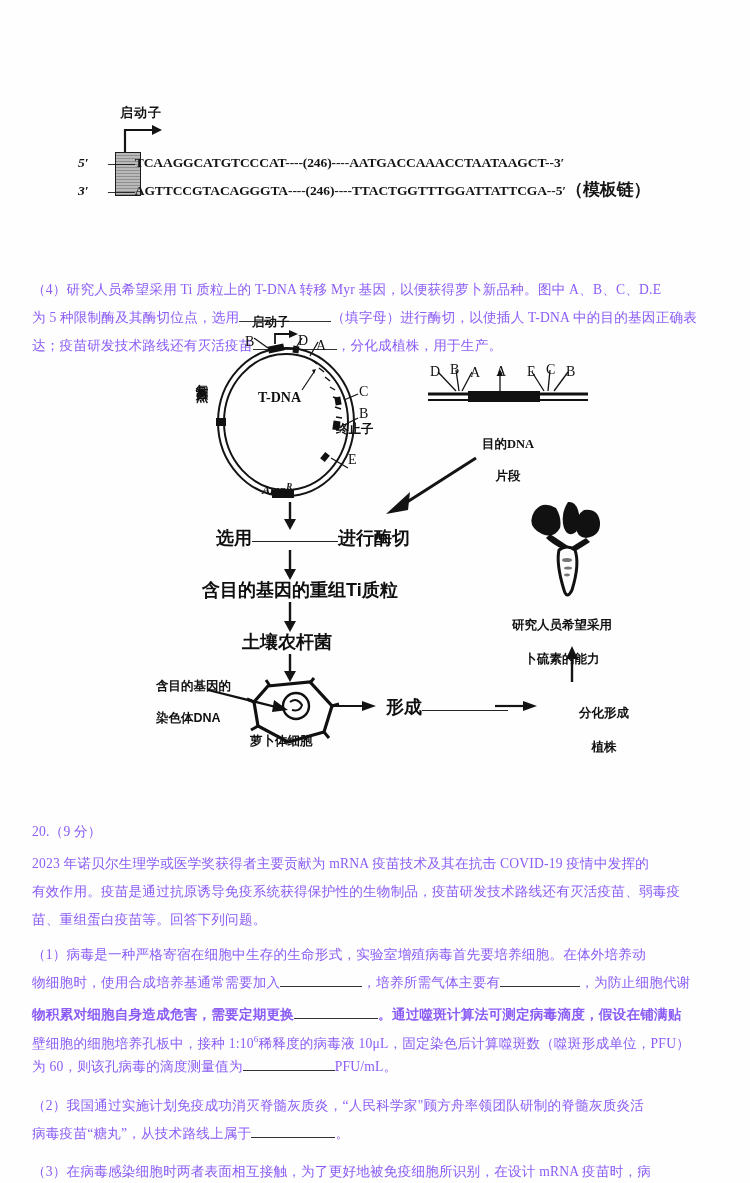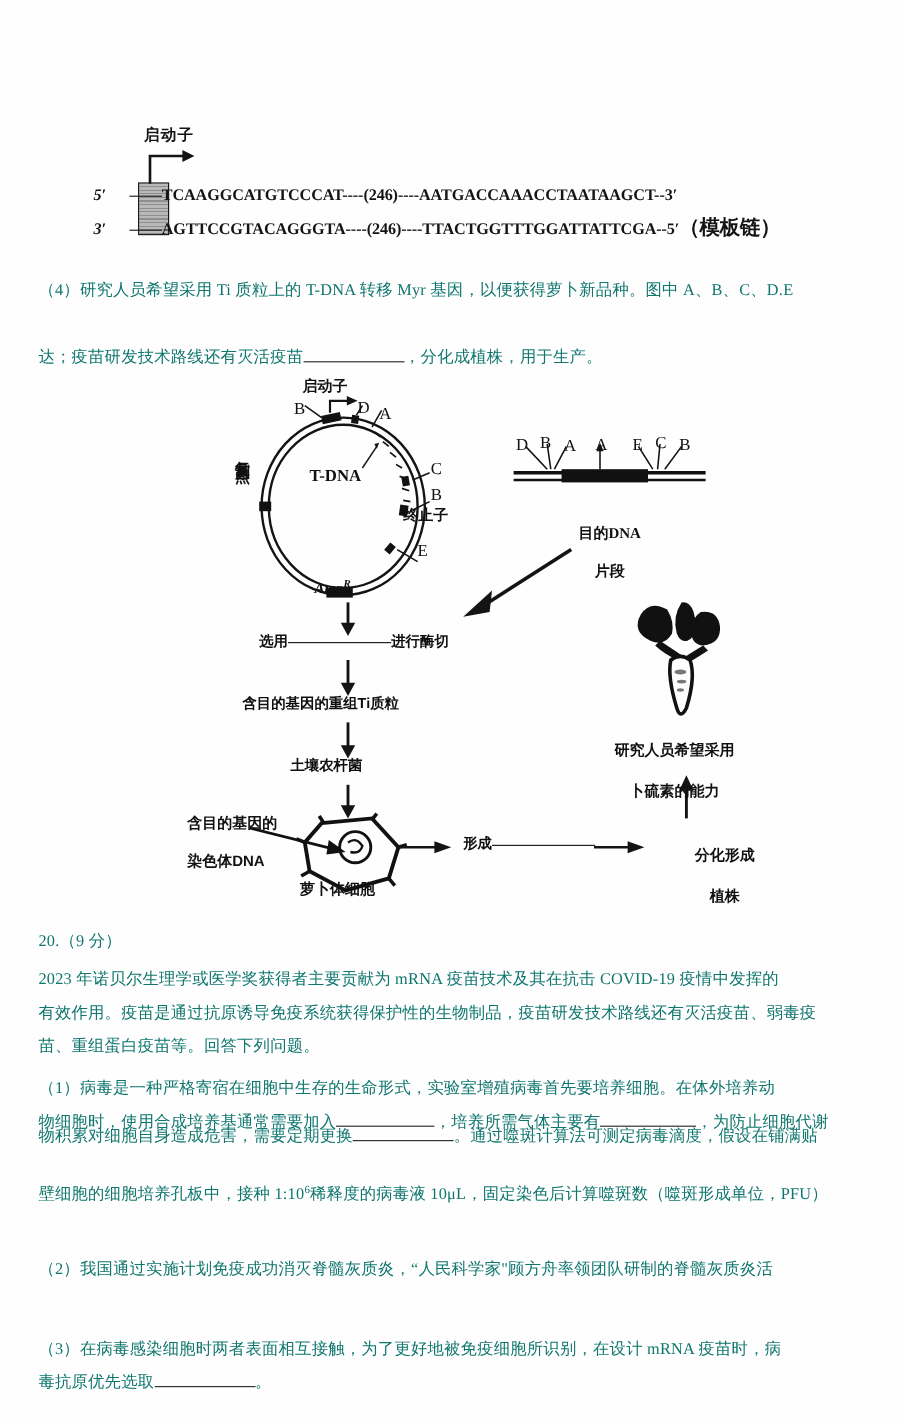--- a/index.html
+++ b/index.html
@@ -21,21 +21,22 @@
     background: #fefefe;
   }
 
   
   .para {
     position: absolute;
     font-size: 13.6px;
     line-height: 28px;
     letter-spacing: 0.2px;
     text-align: justify;
-    color: #0f766e;
+    color: #8b5cf6;
+    margin-top: 48px;
   }
   .blank-line {
     display: inline-block;
     border-bottom: 1px solid #333;
     vertical-align: baseline;
   }
   .sup { font-size: 9px; vertical-align: super; }
 
   
   #dna-figure {
@@ -115,21 +116,21 @@
   .vert {
     writing-mode: vertical-rl;
     text-orientation: upright;
     letter-spacing: 2px;
   }
 
   svg { overflow: visible; }
 
   .flow-text {
     position: absolute;
-    font-size: 12px;
+    font-size: 18px;
     font-weight: 700;
     font-family: "Liberation Sans", sans-serif;
     white-space: nowrap;
     color: #0f0f0f;
     text-align: center;
   }
   .flow-blank {
     display: inline-block;
     border-bottom: 1.3px solid #222;
     vertical-align: 2px;
@@ -155,20 +156,23 @@
       <span class="pre">5′</span><span>——</span><span>TCAAGGCATGTCCCAT</span><span>----</span><span>(246)</span><span>----</span><span>AATGACCAAACCTAATAAGCT</span><span>--</span><span>3′</span>
     </div>
 
     <div class="dna-strand" id="dna-strand-bottom">
       <span class="pre">3′</span><span>——</span><span>AGTTCCGTACAGGGTA</span><span>----</span><span>(246)</span><span>----</span><span>TTACTGGTTTGGATTATTCGA</span><span>--</span><span>5′</span><span id="dna-template-note">（模板链）</span>
     </div>
   </div>
 
   <div class="para" style="left:32px; top:228px; width:690px;">
     <span>（4）研究人员希望采用 Ti 质粒上的 T-DNA 转移 Myr 基因，以便获得萝卜新品种。图中 A、B、C、D.E</span>
+  </div>
+  <div class="para" style="left:32px; top:256px; width:690px;">
+    <span>为 5 种限制酶及其酶切位点，选用</span><span class="blank-line" style="width:92px;"></span><span>（填字母）进行酶切，以使插人 T-DNA 中的目的基因正确表</span>
   </div>
   <div class="para" style="left:32px; top:284px; width:690px;">
     <span>达；疫苗研发技术路线还有灭活疫苗</span><span class="blank-line" style="width:84px;"></span><span>，分化成植株，用于生产。</span>
   </div>
 
   <div id="figure2">
 
     <div class="fig-label serif" style="left:252px; top:3px;">启动子</div>
 
     <svg style="position:absolute; left:176px; top:18px;" width="220" height="180" viewBox="0 0 220 180">
@@ -365,27 +369,33 @@
   <div class="para" style="left:32px; top:770px;">20.（9 分）</div>
 
   <div class="para" style="left:32px; top:802px; width:692px;">2023 年诺贝尔生理学或医学奖获得者主要贡献为 mRNA 疫苗技术及其在抗击 COVID-19 疫情中发挥的</div>
   <div class="para" style="left:32px; top:858px; width:692px;">苗、重组蛋白疫苗等。回答下列问题。</div>
   <div class="para" style="left:32px; top:830px; width:692px;">有效作用。疫苗是通过抗原诱导免疫系统获得保护性的生物制品，疫苗研发技术路线还有灭活疫苗、弱毒疫</div>
 
   <div class="para" style="left:32px; top:893px; width:692px;">（1）病毒是一种严格寄宿在细胞中生存的生命形式，实验室增殖病毒首先要培养细胞。在体外培养动</div>
   <div class="para" style="left:32px; top:921px; width:692px;">
     <span>物细胞时，使用合成培养基通常需要加入</span><span class="blank-line" style="width:82px;"></span><span>，培养所需气体主要有</span><span class="blank-line" style="width:80px;"></span><span>，为防止细胞代谢</span>
   </div>
-  <div class="para" style="left:32px; top:933px; width:692px;">
+  <div class="para" style="left:32px; top:953px; width:692px;font-weight:bold;">
     <span>物积累对细胞自身造成危害，需要定期更换</span><span class="blank-line" style="width:84px;"></span><span>。通过噬斑计算法可测定病毒滴度，假设在铺满贴</span>
   </div>
   <div class="para" style="left:32px; top:977px; width:700px;">
     <span>壁细胞的细胞培养孔板中，接种 1:10</span><span class="sup">6</span><span>稀释度的病毒液 10μL，固定染色后计算噬斑数（噬斑形成单位，PFU）</span>
   </div>
+  <div class="para" style="left:32px; top:1005px; width:692px;">
+    <span>为 60，则该孔病毒的滴度测量值为</span><span class="blank-line" style="width:92px;"></span><span>PFU/mL。</span>
+  </div>
 
   <div class="para" style="left:32px; top:1044px; width:692px;">（2）我国通过实施计划免疫成功消灭脊髓灰质炎，“人民科学家"顾方舟率领团队研制的脊髓灰质炎活</div>
+  <div class="para" style="left:32px; top:1072px; width:692px;">
+    <span>病毒疫苗“糖丸”，从技术路线上属于</span><span class="blank-line" style="width:84px;"></span><span>。</span>
+  </div>
 
   <div class="para" style="left:32px; top:1110px; width:692px;">（3）在病毒感染细胞时两者表面相互接触，为了更好地被免疫细胞所识别，在设计 mRNA 疫苗时，病</div>
   <div class="para" style="left:32px; top:1138px; width:692px;">
     <span>毒抗原优先选取</span><span class="blank-line" style="width:84px;"></span><span>。</span>
   </div>
 
 </div>
 
 </body></html>

